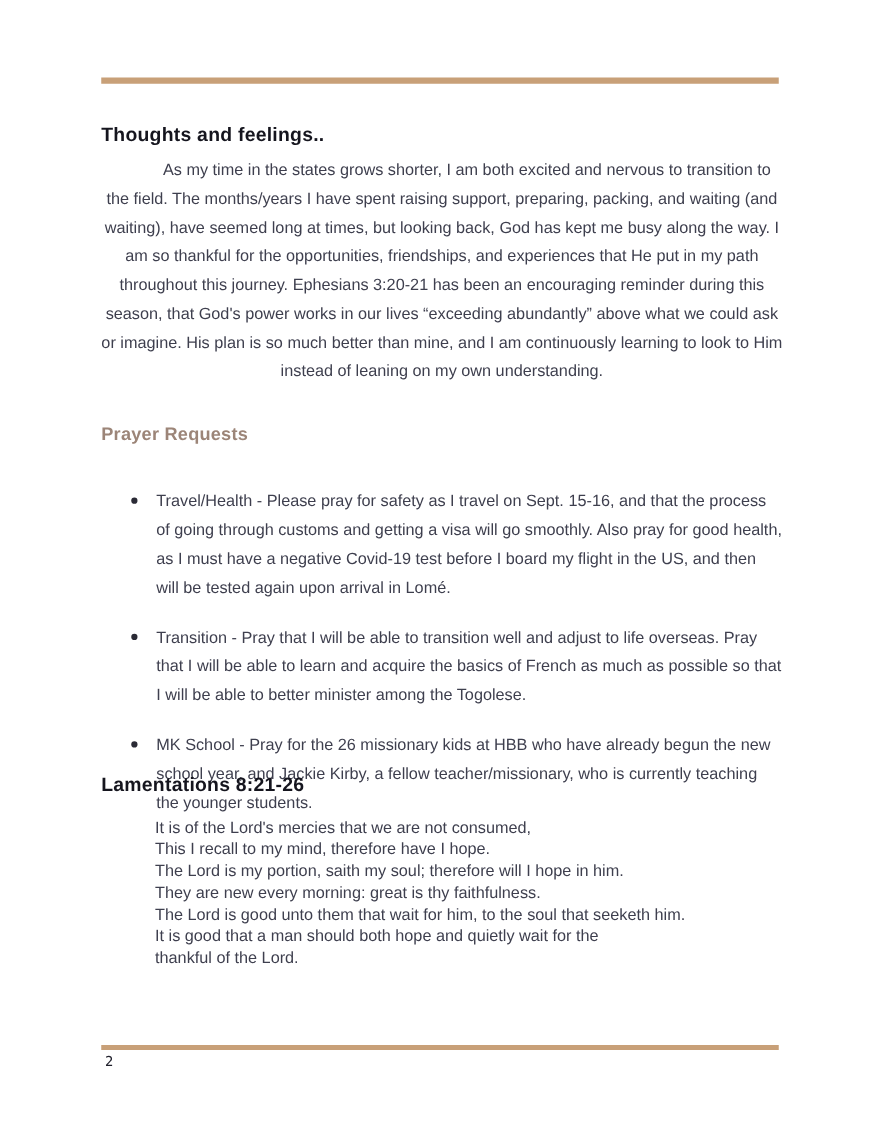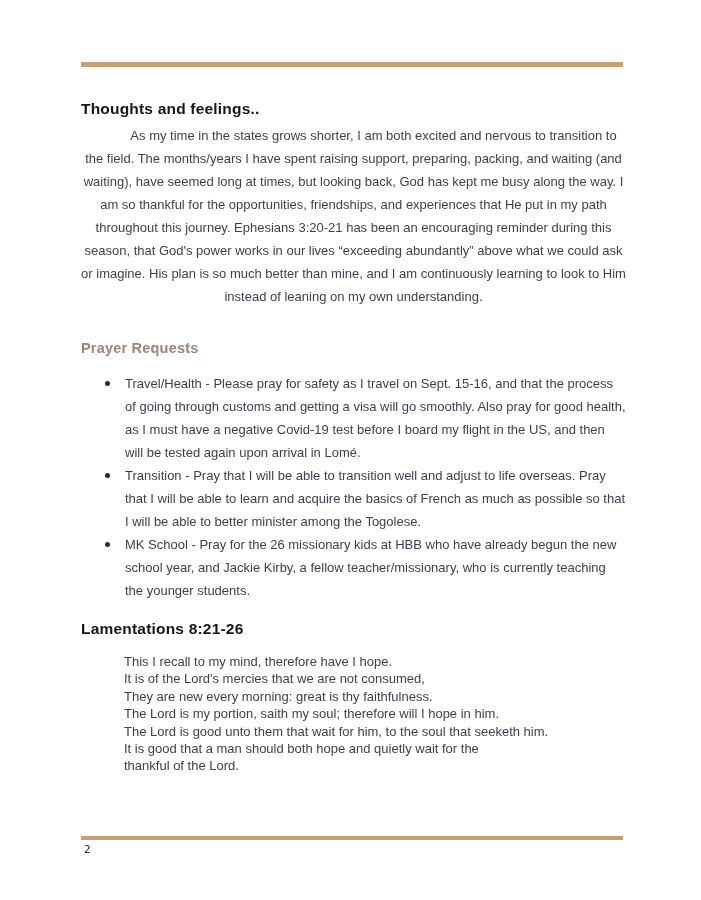--- a/index.html
+++ b/index.html
@@ -54,21 +54,21 @@
   .bullets {
     position: absolute;
     left: 99px;
     top: 372px;
     width: 527px;
     font-size: 13px;
     line-height: 23px;
     color: #3e3f4e;
   }
   .bullets ul { list-style: none; }
-  .bullets li { position: relative; padding-left: 26px; }
+  .bullets li { position: relative; padding-left: 26px; margin-top: 17px; }
   .bullets li .dot {
     position: absolute;
     left: 6px;
     top: 9px;
     width: 5px;
     height: 5px;
     border-radius: 50%;
     background: #2a2a35;
   }
   .scripture {
@@ -115,24 +115,24 @@
       <li>
         <span class="dot"></span>
         <span>MK School - Pray for the 26 missionary kids at HBB who have already begun the new school year, and Jackie Kirby, a fellow teacher/missionary, who is currently teaching the younger students.</span>
       </li>
     </ul>
   </div>
 
   <div class="h-dark h-lament">Lamentations 8:21-26</div>
 
   <div class="scripture">
+    <div>It is of the Lord's mercies that we are not consumed,</div>
     <div>This I recall to my mind, therefore have I hope.</div>
-    <div>It is of the Lord's mercies that we are not consumed,</div>
+    <div>The Lord is my portion, saith my soul; therefore will I hope in him.</div>
     <div>They are new every morning: great is thy faithfulness.</div>
-    <div>The Lord is my portion, saith my soul; therefore will I hope in him.</div>
     <div>The Lord is good unto them that wait for him, to the soul that seeketh him.</div>
     <div>It is good that a man should both hope and quietly wait for the</div>
     <div>thankful of the Lord.</div>
   </div>
 
   <div class="rule rule-bottom"></div>
 
   <div class="page-num">2</div>
 
 </div>

